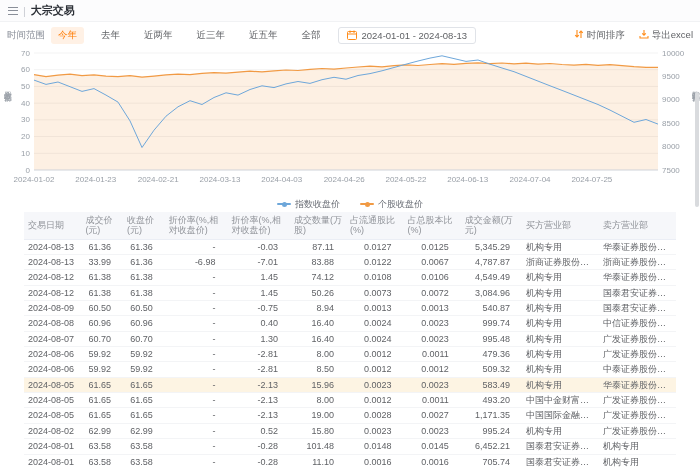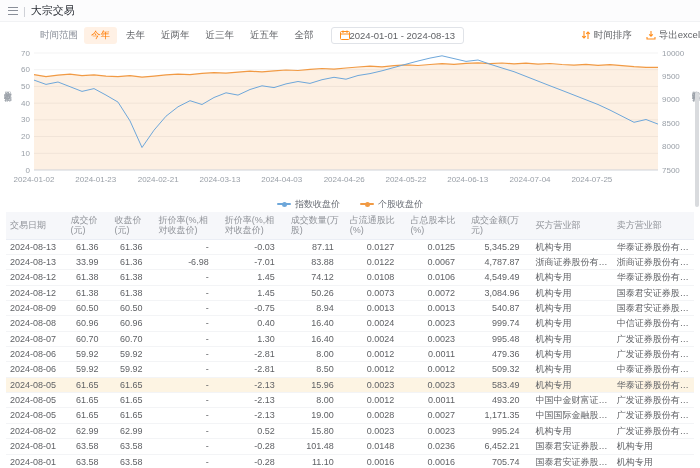--- a/index.html
+++ b/index.html
@@ -11,45 +11,45 @@
   }
   
   .page-header {
     height:22px; display:flex; align-items:center; gap:5px;
     padding:0 8px; background:#fcfcfd; border-bottom:1px solid #f1f2f4;
   }
   .menu-icon { width:10px; height:8px; display:inline-block;
     border-top:1.5px solid #8a8f99; border-bottom:1.5px solid #8a8f99; position:relative; }
   .menu-icon::after { content:""; position:absolute; left:0; right:0; top:2px; height:1.5px; background:#8a8f99; }
   .title-divider { color:#c9ccd2; font-size:11px; }
-  .page-title { font-size:11px; font-weight:normal; color:#2b2f36; }
-  
-  .toolbar { height:26px; display:flex; align-items:center; padding:0 0; font-size:9.5px;margin-left:40px; }
+  .page-title { font-size:11px; font-weight:bold; color:#2b2f36; }
+  
+  .toolbar { height:26px; display:flex; align-items:center; padding:0 7px; font-size:9.5px; }
   .range-label { color:#8a8f99; margin-right:6px; }
-  .tabs { display:flex; align-items:center; gap:2px; }
+  .tabs { display:flex; align-items:center; gap:10px; }
   .tab { padding:2px 7px; border-radius:3px; color:#606266; cursor:pointer; }
   .tab.active { color:#ff7a00; background:#fff1e5; }
-  .date-box { display:flex; align-items:center; margin-left:10px;
+  .date-box { display:flex; align-items:center; gap:5px; margin-left:10px;
     border:1px solid #e0e3e8; border-radius:3px; padding:2px 8px; color:#606266; cursor:pointer; }
   .toolbar-spacer { flex:1; }
-  .tool-btn { display:flex; align-items:center; gap:3px; margin-left:14px; color:#606266; cursor:pointer; }
+  .tool-btn { display:flex; align-items:flex-start; gap:3px; margin-left:14px; color:#606266; cursor:pointer; }
   .tool-btn svg, .date-box svg { display:block; }
   
   .chart-block { position:relative; padding:0 8px; }
   #chart { display:block; width:684px; height:148px; }
   .axis-title { position:absolute; font-size:8px; color:#9aa0a8; writing-mode:vertical-rl; letter-spacing:1px; }
   .axis-title.left  { left:1px;  top:36px; }
   .axis-title.right { right:0px; top:36px; }
   .legend { height:16px; display:flex; justify-content:center; align-items:center; gap:20px;
     font-size:9px; color:#666a72; }
   .legend-item { display:flex; align-items:center; gap:4px; cursor:pointer; }
   .lmark { position:relative; width:14px; height:2px; border-radius:1px; display:inline-block; }
   .lmark i { position:absolute; left:4.5px; top:-1.5px; width:5px; height:5px; border-radius:50%; background:inherit; }
   
-  .table-wrap { padding:0 6px; overflow:hidden; height:256px; }
+  .table-wrap { padding:0 24px; overflow:hidden; height:256px; }
   table { width:100%; border-collapse:collapse; table-layout:fixed; font-size:9px; }
   thead th { background:#f6f7fa; color:#909399; font-weight:normal; text-align:left;
     padding:3px 4px; line-height:1.15; border-bottom:1px solid #ebeef5; vertical-align:middle; }
   tbody td { padding:2px 4px; line-height:1.15; border-bottom:1px solid #f3f4f6;
     white-space:nowrap; overflow:hidden; text-overflow:ellipsis; color:#606266; }
   td.r { text-align:right; padding-right:12px; }
   tr.hl td { background:#fdf4e3; }
   
   .vscroll { position:fixed; right:1px; top:92px; width:4px; height:115px;
     background:#d9dbde; border-radius:2px; }
@@ -356,21 +356,21 @@
           <td class="l">广发证券股份有限公司上海分公司</td>
         </tr>
         <tr>
           <td class="l">2024-08-01</td>
           <td class="r">63.58</td>
           <td class="r">63.58</td>
           <td class="r">-</td>
           <td class="r">-0.28</td>
           <td class="r">101.48</td>
           <td class="r">0.0148</td>
-          <td class="r">0.0236</td>
+          <td class="r">0.0145</td>
           <td class="r">6,452.21</td>
           <td class="l">国泰君安证券股份有限公司总部</td>
           <td class="l">机构专用</td>
         </tr>
         <tr>
           <td class="l">2024-08-01</td>
           <td class="r">63.58</td>
           <td class="r">63.58</td>
           <td class="r">-</td>
           <td class="r">-0.28</td>

